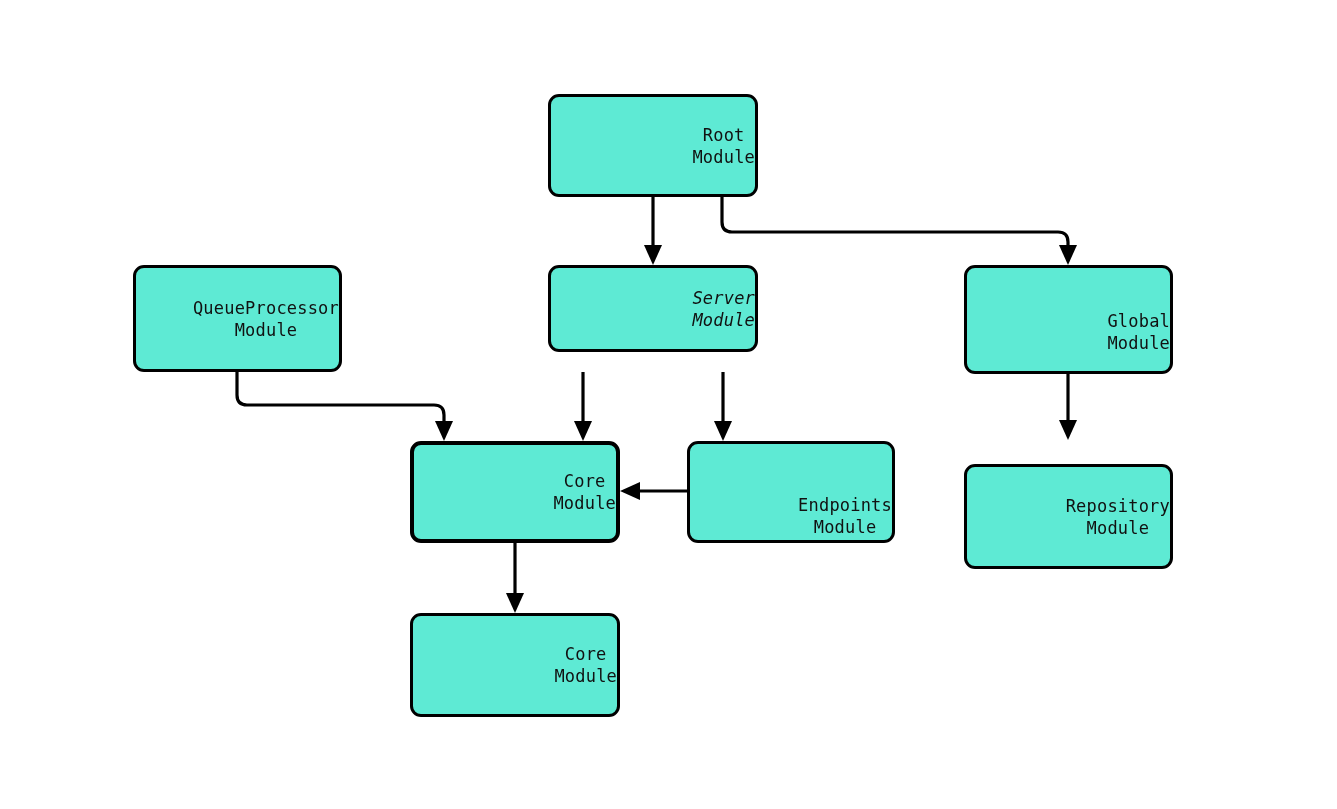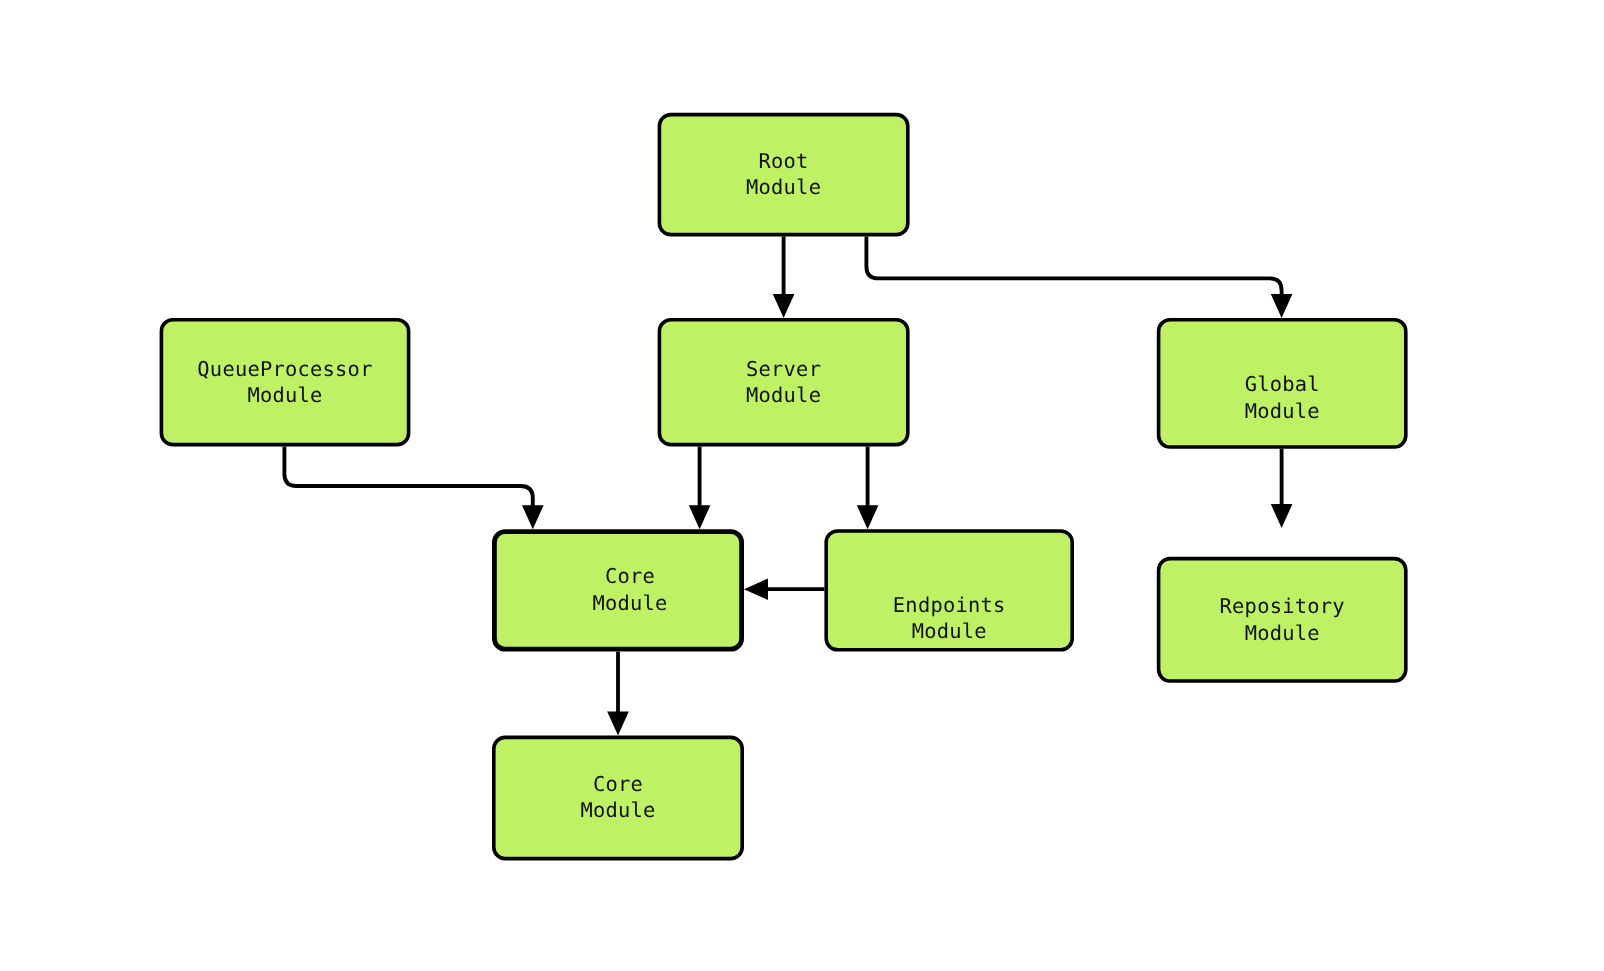--- a/index.html
+++ b/index.html
@@ -22,26 +22,26 @@
   #edge-layer {
     position: absolute;
     left: 0;
     top: 0;
     width: 1337px;
     height: 809px;
   }
   .node {
     position: absolute;
     box-sizing: border-box;
-    background: #bef264;
+    background: #5eead4;
     border: 3px solid #000000;
     border-radius: 11px;
     display: flex;
     align-items: center;
-    justify-content: center;
+    justify-content: flex-end;
     z-index: 2;
   }
   .node.emphasis {
     border-width: 4px;
   }
   .node-label {
     font-family: "DejaVu Sans Mono", "Liberation Mono", monospace;
     font-size: 17px;
     line-height: 22px;
     color: #111111;
@@ -103,21 +103,21 @@
     </svg>
 
 <div class="node" style="left: 548px; top: 94px; width: 210px; height: 103px; border-color: rgb(0, 0, 0);">
       <div class="node-label" style="color: rgb(17, 17, 17);">Root
 Module</div>
     </div>
     <div class="node" style="left: 133px; top: 265px; width: 209px; height: 107px; border-color: rgb(0, 0, 0);">
       <div class="node-label" style="color: rgb(17, 17, 17);">QueueProcessor
 Module</div>
     </div>
-    <div class="node" style="left: 548px; top: 265px; width: 210px; height: 107px; border-color: rgb(0, 0, 0);">
+    <div class="node" style="left: 548px; top: 265px; width: 210px; height: 87px; border-color: rgb(0, 0, 0); font-style: italic;">
       <div class="node-label" style="color: rgb(17, 17, 17);">Server
 Module</div>
     </div>
     <div class="node" style="left: 964px; top: 265px; width: 209px; height: 109px; border-color: rgb(0, 0, 0);">
       <div class="node-label" style="color: rgb(17, 17, 17); margin-top: 24px;">Global
 Module</div>
     </div>
     <div class="node emphasis" style="left: 410px; top: 441px; width: 210px; height: 102px; border-color: rgb(0, 0, 0); padding-left: 20px;">
       <div class="node-label" style="color: rgb(17, 17, 17);">Core
 Module</div>

